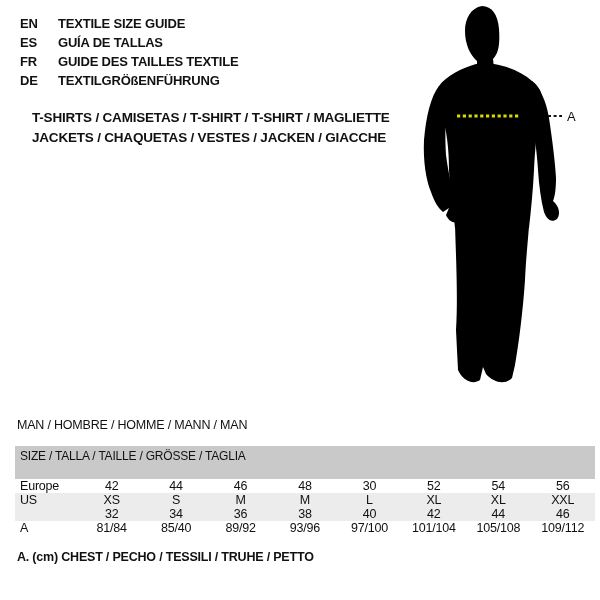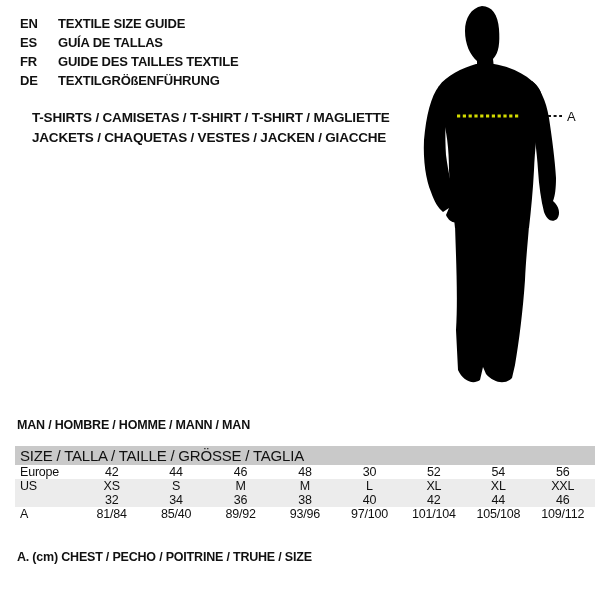--- a/index.html
+++ b/index.html
@@ -16,28 +16,28 @@
   .lang-code{width:38px;flex:0 0 38px;}
   
   .categories{position:absolute;top:108px;left:32px;
     font-weight:700;font-size:13.5px;line-height:20px;letter-spacing:-0.2px;}
   
   .figure-wrap{position:absolute;left:410px;top:0;width:190px;height:400px;}
   .figure-wrap svg{display:block;}
   .measure-a-text{font-family:"Liberation Sans",sans-serif;font-size:13px;fill:#111;}
   
   .section-title{position:absolute;top:418px;left:17px;
-    font-weight:700;font-size:12.5px;letter-spacing:-0.2px;}
+    font-weight:400;font-size:12.5px;letter-spacing:-0.2px;}
   
   .size-table{position:absolute;left:15px;top:446px;width:580px;
     border-collapse:collapse;table-layout:fixed;
     font-size:12.5px;letter-spacing:-0.2px;}
   .size-table th{
-    background:#c9c9c9;font-weight:400;font-size:15px;text-align:left;
-    height:19px;padding:0 0 0 5px;}
+    background:#c9c9c9;font-weight:400;font-size:12px;text-align:left;
+    height:19px;padding:0 0 14px 5px;}
   .size-table td{height:14px;padding:0;text-align:center;font-weight:400;}
   .size-table td.row-label{text-align:left;padding-left:5px;width:64px;}
   tr.band td{background:#ececec;margin-top:13px;}
   
   .footnote{position:absolute;top:550px;left:17px;
     font-weight:700;font-size:12.5px;letter-spacing:-0.2px;}
 </style>
 </head>
 <body>
 
@@ -149,15 +149,15 @@
         <td>89/92</td>
         <td>93/96</td>
         <td>97/100</td>
         <td>101/104</td>
         <td>105/108</td>
         <td>109/112</td>
       </tr>
     </tbody>
   </table>
 
-  <div class="footnote">A. (cm) CHEST / PECHO / POITRINE / TRUHE / SIZE</div>
+  <div class="footnote">A. (cm) CHEST / PECHO / TESSILI / TRUHE / PETTO</div>
 
 </div>
 
 </body></html>

